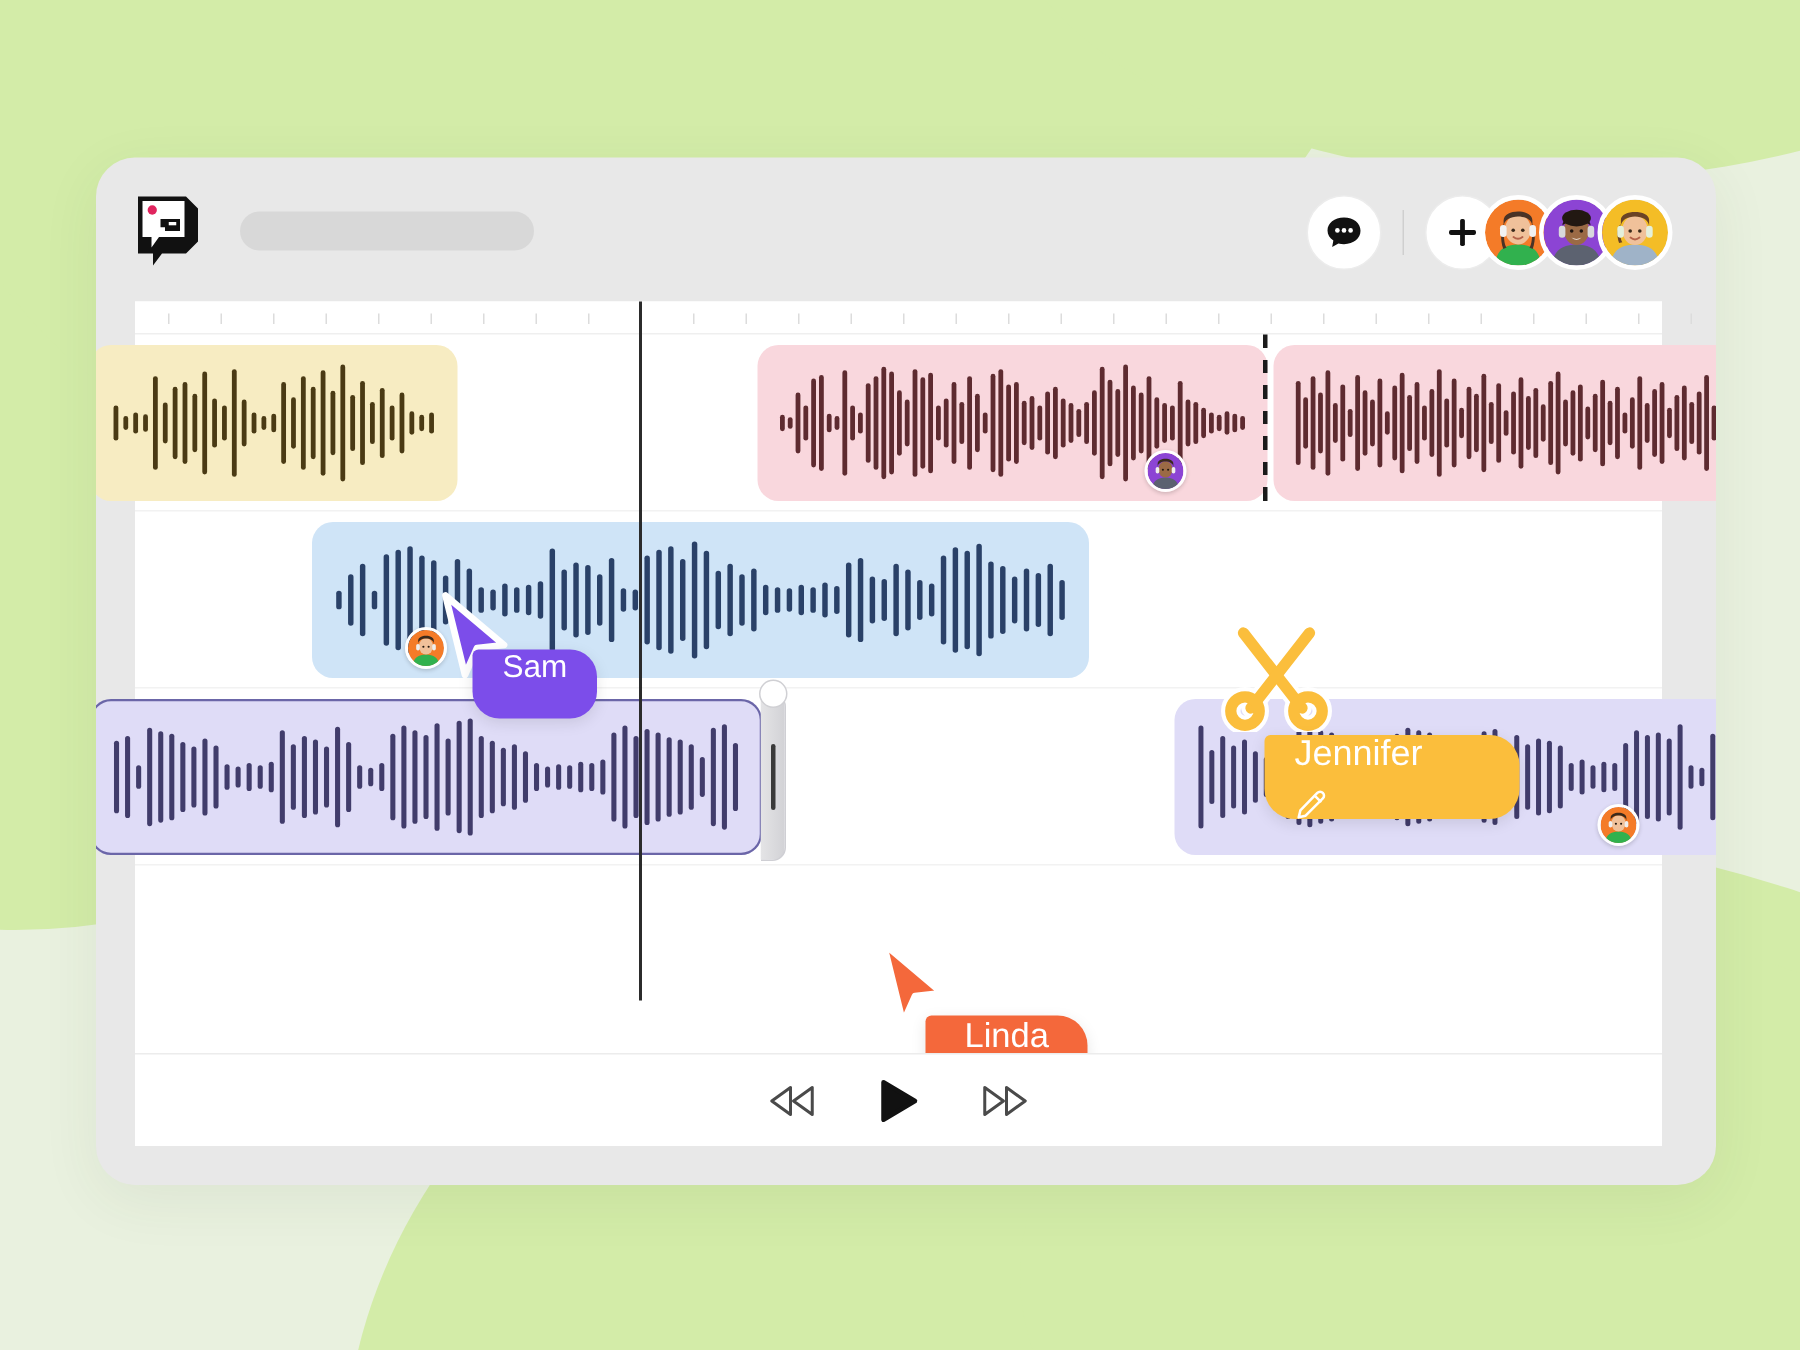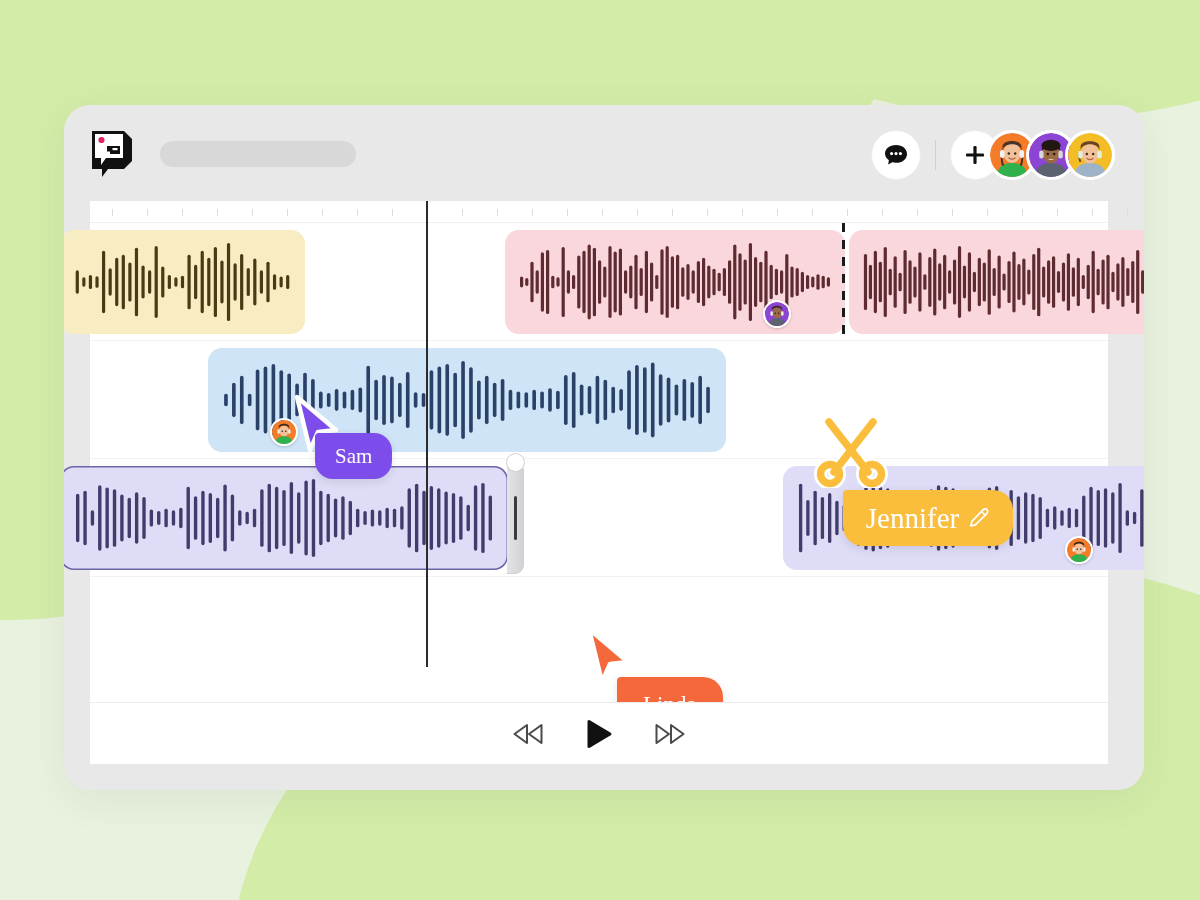--- a/index.html
+++ b/index.html
@@ -164,23 +164,22 @@
     border: 1.5px solid #d0d0d4;
   }
 
   
   .cursor { position: absolute; }
   .nametag {
     position: absolute;
     height: 46px; padding: 0 20px;
     border-radius: 16px 16px 16px 16px;
     color: #fff; font-size: 21px;
-    display: flex; align-items: center; gap: 9px;
+    display: flex; gap: 9px;
     box-shadow: 0 3px 10px rgba(0,0,0,0.10);
-    font-family: Liberation Serif, serif;
   }
   .nametag.tl-square { border-top-left-radius: 2px; }
 
   
   .scissors { position: absolute; }
 
   
   .transport {
     position: absolute; left: 0; bottom: 0;
     width: 100%; height: 62px;
@@ -728,21 +727,21 @@
         </g>
         <g fill="none" stroke="#fbbe3c" stroke-width="7.5" stroke-linecap="round" stroke-linejoin="round">
           <path d="M17 12 L56 62"></path>
           <path d="M61 12 L22 62"></path>
           <circle cx="18" cy="64" r="9.5"></circle>
           <circle cx="60" cy="64" r="9.5"></circle>
         </g>
       </svg>
     </div>
 
-    <div class="nametag tl-square" id="label-jennifer" style="background: rgb(251, 190, 60); left: 753px; top: 289px; width: 170px; height: 56px; font-size: 29px; justify-content: center; border-radius: 4px 20px 20px;">
+    <div class="nametag tl-square" id="label-jennifer" style="background: rgb(251, 190, 60); left: 753px; top: 289px; width: 170px; height: 56px; font-size: 24px; justify-content: center; border-radius: 4px 20px 20px; flex-direction: column;">
       <span>Jennifer</span>
       <span style="display:flex;">
         <svg width="22" height="22" viewBox="0 0 22 22">
           <path d="M15.2 2.6 a2.6 2.6 0 0 1 3.7 3.7 L7.4 17.8 l-4.6 1.1 1.1-4.6 Z" fill="none" stroke="#ffffff" stroke-width="1.7" stroke-linejoin="round"></path>
           <path d="M13.6 4.6 l3.7 3.7" stroke="#ffffff" stroke-width="1.7" stroke-linecap="round"></path>
         </svg>
       </span>
     </div>
 
     <div class="cursor" id="cursor-sam" style="left: 202px; top: 193px;">

